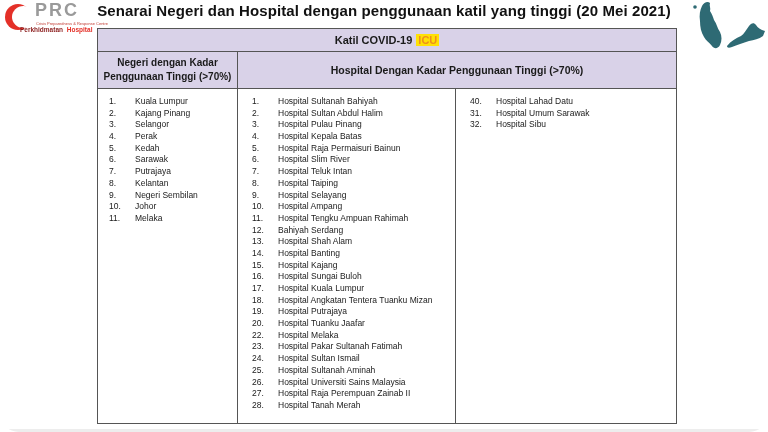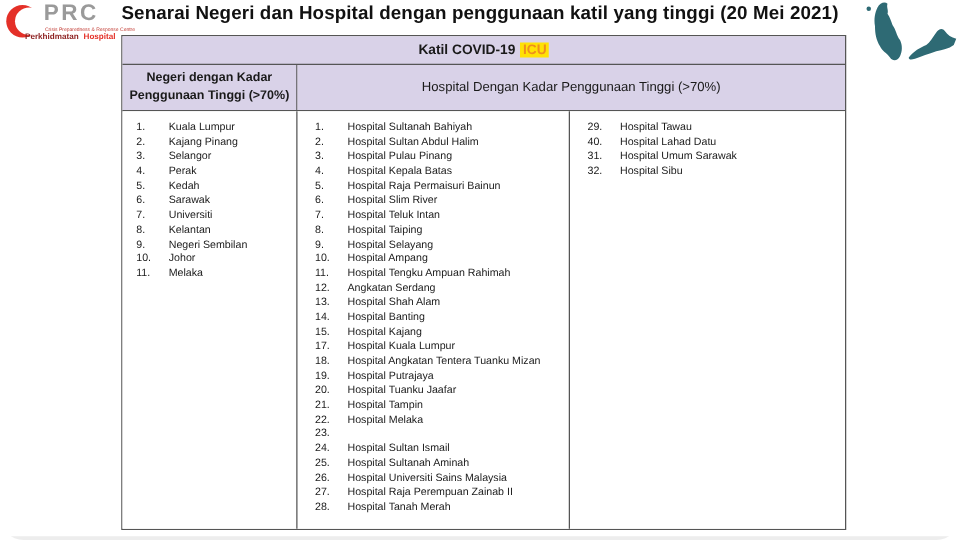--- a/index.html
+++ b/index.html
@@ -39,21 +39,21 @@
   .tbl{position:absolute;left:97px;top:28px;width:580px;height:396px;
     border:1px solid var(--border);background:#fff;display:flex;flex-direction:column;}
   .h1{height:23px;flex:none;background:var(--lavender);border-bottom:1px solid var(--border);
     display:flex;align-items:center;justify-content:center;font-size:11px;font-weight:bold;}
   .h1 .hl{background:var(--hl-bg);color:var(--hl-text);padding:0 2px;margin-left:4px;}
   .h2{height:37px;flex:none;display:flex;border-bottom:1px solid var(--border);}
   .h2-left{width:140px;flex:none;border-right:1px solid var(--border);background:var(--lavender);
     display:flex;align-items:center;justify-content:center;text-align:center;
     font-size:10px;font-weight:bold;line-height:1.4;padding:0 4px;}
   .h2-right{flex:1;background:var(--lavender);display:flex;align-items:center;justify-content:center;
-    text-align:center;font-size:10.5px;font-weight:normal;}
+    text-align:center;font-size:10.5px;font-weight:bold;}
   .tbody{flex:1;display:flex;background:#fff;}
   .c1{width:140px;flex:none;border-right:1px solid var(--border);}
   .c2{width:218px;flex:none;border-right:1px solid var(--border);}
   .c3{flex:1;}
   .list{padding:7px 2px 0 14px;}
   .c1 .list{padding-left:11px;}
   .li{display:flex;height:11.7px;font-size:8.5px;line-height:11.7px;white-space:nowrap;}
   .num{width:26px;flex:none;}
   .bottom-edge{position:absolute;left:0;right:0;bottom:0;height:3px;background:#ededed;}
 </style>
@@ -113,21 +113,21 @@
             <div class="li">
               <span class="num">5.</span>
               <span>Kedah</span>
             </div>
             <div class="li">
               <span class="num">6.</span>
               <span>Sarawak</span>
             </div>
             <div class="li">
               <span class="num">7.</span>
-              <span>Universiti</span>
+              <span>Putrajaya</span>
             </div>
             <div class="li">
               <span class="num">8.</span>
               <span>Kelantan</span>
             </div>
             <div class="li">
               <span class="num">9.</span>
               <span>Negeri Sembilan</span>
             </div>
             <div class="li">
@@ -181,60 +181,61 @@
             <div class="li">
               <span class="num">10.</span>
               <span>Hospital Ampang</span>
             </div>
             <div class="li">
               <span class="num">11.</span>
               <span>Hospital Tengku Ampuan Rahimah</span>
             </div>
             <div class="li">
               <span class="num">12.</span>
-              <span>Angkatan Serdang</span>
+              <span>Bahiyah Serdang</span>
             </div>
             <div class="li">
               <span class="num">13.</span>
               <span>Hospital Shah Alam</span>
             </div>
             <div class="li">
               <span class="num">14.</span>
               <span>Hospital Banting</span>
             </div>
             <div class="li">
               <span class="num">15.</span>
               <span>Hospital Kajang</span>
             </div>
             <div class="li">
+              <span class="num">16.</span>
+              <span>Hospital Sungai Buloh</span>
+            </div>
+            <div class="li">
               <span class="num">17.</span>
               <span>Hospital Kuala Lumpur</span>
             </div>
             <div class="li">
               <span class="num">18.</span>
               <span>Hospital Angkatan Tentera Tuanku Mizan</span>
             </div>
             <div class="li">
               <span class="num">19.</span>
               <span>Hospital Putrajaya</span>
             </div>
             <div class="li">
               <span class="num">20.</span>
               <span>Hospital Tuanku Jaafar</span>
             </div>
             <div class="li">
-              <span class="num">21.</span>
-              <span>Hospital Tampin</span>
-            </div>
-            <div class="li">
               <span class="num">22.</span>
               <span>Hospital Melaka</span>
             </div>
             <div class="li">
               <span class="num">23.</span>
+              <span>Hospital Pakar Sultanah Fatimah</span>
             </div>
             <div class="li">
               <span class="num">24.</span>
               <span>Hospital Sultan Ismail</span>
             </div>
             <div class="li">
               <span class="num">25.</span>
               <span>Hospital Sultanah Aminah</span>
             </div>
             <div class="li">
@@ -247,24 +248,20 @@
             </div>
             <div class="li">
               <span class="num">28.</span>
               <span>Hospital Tanah Merah</span>
             </div>
           </div>
       </div>
       <div class="c3">
         <div class="list">
             <div class="li">
-              <span class="num">29.</span>
-              <span>Hospital Tawau</span>
-            </div>
-            <div class="li">
               <span class="num">40.</span>
               <span>Hospital Lahad Datu</span>
             </div>
             <div class="li">
               <span class="num">31.</span>
               <span>Hospital Umum Sarawak</span>
             </div>
             <div class="li">
               <span class="num">32.</span>
               <span>Hospital Sibu</span>

